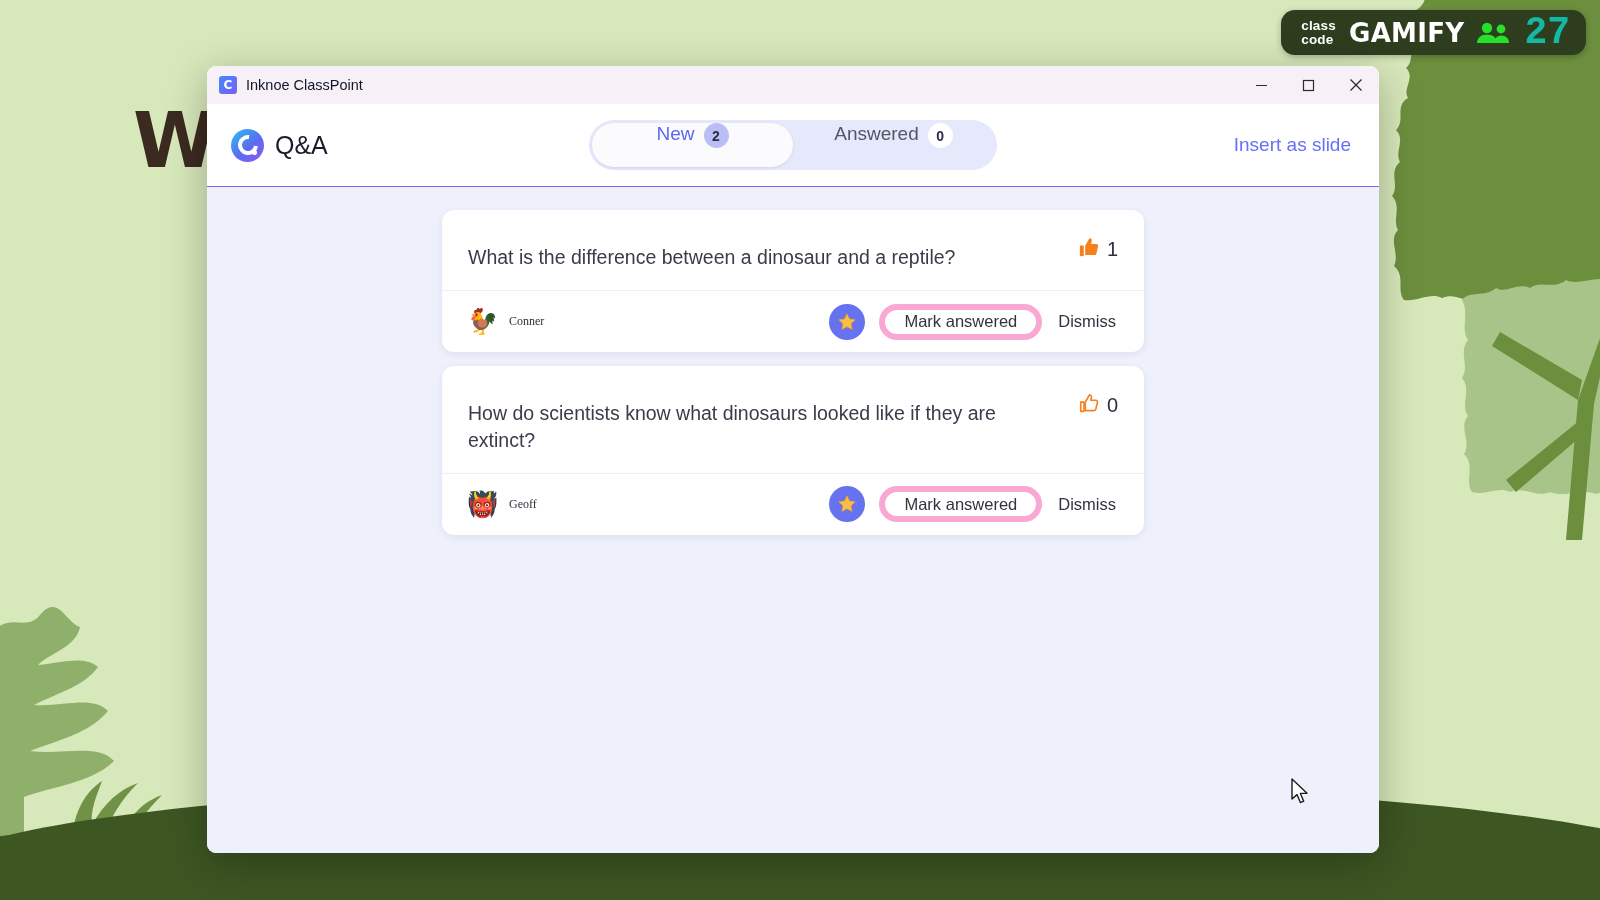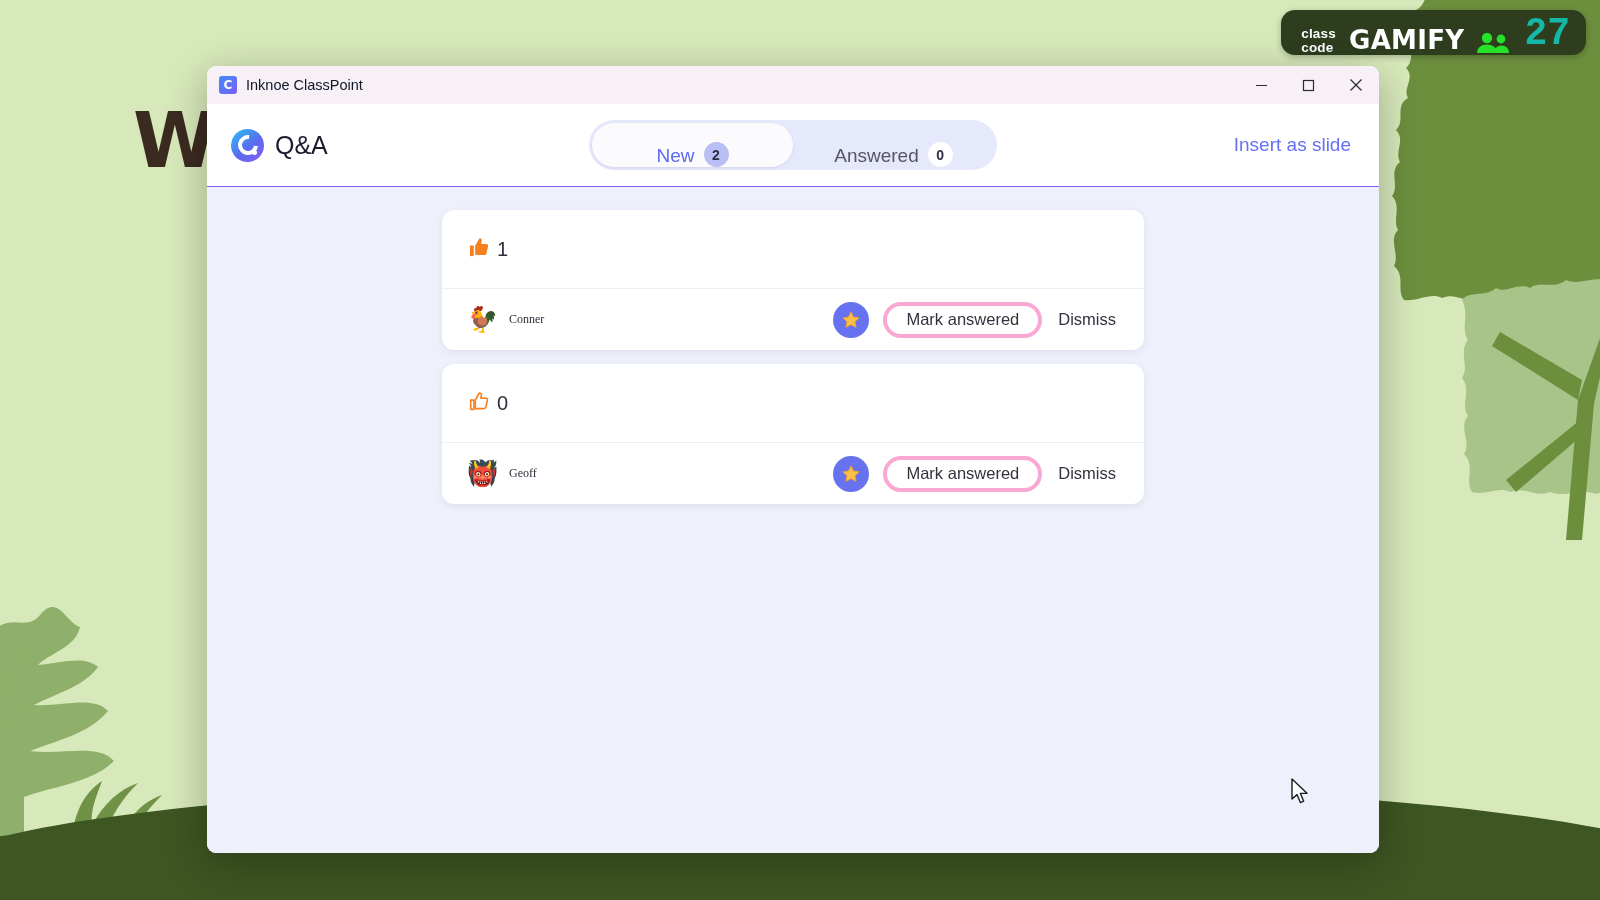--- a/index.html
+++ b/index.html
@@ -39,21 +39,21 @@
     font-size: 76px; font-weight: bold; color: #3b2a20;
     font-family: "DejaVu Sans", sans-serif; line-height: 1;
   }
 
   
   #classcode-badge {
     position: absolute; right: 14px; top: 10px;
     height: 45px; padding: 0 16px 0 20px;
     background: #2d3d1e;
     border-radius: 14px;
-    display: flex; align-items: flex-end; gap: 13px;
+    display: flex; align-items: center; gap: 13px;
     box-shadow: 0 2px 6px rgba(0,0,0,.25);
   }
   .cc-label {
     font-size: 13.5px; line-height: 14px; color: #ffffff;
     font-weight: 600; letter-spacing: .2px;
   }
   .cc-code {
     font-size: 26px; font-weight: bold; color: #ffffff; letter-spacing: .3px;
     font-family: "DejaVu Sans", sans-serif;
   }
@@ -121,21 +121,21 @@
   #brand-title { font-size: 25px; color: #1c1b2e; font-weight: 500; }
 
   .tabs {
     position: absolute; left: 50%; transform: translateX(-50%);
     width: 408px; height: 50px;
     background: #e6e8fb; border-radius: 25px;
     display: flex; align-items: center; padding: 3px;
   }
   .tab {
     flex: 1; height: 44px; border-radius: 22px;
-    display: flex; align-items: flex-end; justify-content: center; gap: 9px;
+    display: flex; align-items: flex-start; justify-content: center; gap: 9px;
     font-size: 19px; color: #565568;
     cursor: pointer;
   }
   .tab.active {
     background: #fbfbfe; color: #5d68f0; font-weight: 500;
     box-shadow: 0 1px 3px rgba(70,70,140,.12);
   }
   .tab-badge {
     min-width: 25px; height: 25px; padding: 0 7px;
     border-radius: 13px;
@@ -189,21 +189,21 @@
   .author-name { font-size: 12px; color: #2f2f3d; font-family: Liberation Serif, serif; }
   .card-actions { margin-left: auto; display: flex; align-items: center; gap: 14px; }
   .star-btn {
     width: 36px; height: 36px; border-radius: 50%;
     background: #6672ef;
     display: flex; align-items: center; justify-content: center;
     cursor: pointer;
   }
   .mark-btn {
     height: 36px; padding: 0 19px; border-radius: 18px;
-    border: 4px solid #f9a8d4; background: #fff;
+    border: 6px solid #f9a8d4; background: #fff;
     font-size: 16.5px; color: #33333f; cursor: pointer;
     display: flex; align-items: center;
     font-family: "Liberation Sans", sans-serif;
   }
   .dismiss-btn {
     font-size: 16.5px; color: #33333f; cursor: pointer;
     padding: 0 4px 0 2px;
   }
 
   
@@ -327,20 +327,21 @@
       </div>
     </div>
 
     <div id="insert-as-slide">Insert as slide</div>
   </div>
 
   <div id="qa-body">
 
     <div class="card">
       <div class="card-top">
+        <div class="q-text">What is the difference between a dinosaur and a reptile?</div>
         <div class="likes">
           <span>
             <svg width="23" height="23" viewBox="0 0 24 24" fill="#f7801e">
               <path d="M2 10h4v11H2z"></path>
               <path d="M7.5 10.2 12 2.4c1.6-.2 2.6.9 2.4 2.5l-.6 3.4h5.3c1.3 0 2.2 1.1 1.9 2.3l-1.8 7.6c-.2 1-1.1 1.7-2.1 1.7H7.5z"></path>
             </svg>
           </span>
           <span class="like-count">1</span>
         </div>
       </div>
@@ -356,20 +357,21 @@
             </svg>
           </div>
           <button class="mark-btn">Mark answered</button>
           <div class="dismiss-btn">Dismiss</div>
         </div>
       </div>
     </div>
 
     <div class="card">
       <div class="card-top">
+        <div class="q-text">How do scientists know what dinosaurs looked like if they are extinct?</div>
         <div class="likes">
           <span>
             <svg width="23" height="23" viewBox="0 0 24 24" fill="none" stroke="#f7801e" stroke-width="1.7" stroke-linejoin="round">
               <path d="M2.8 10.6h3.4v9.6H2.8z"></path>
               <path d="M7.6 10.6 11.9 3.1c1.4-.2 2.3.8 2.1 2.2l-.6 3.3h5.2c1.2 0 2 1 1.7 2.1l-1.7 7.2c-.2.9-1 1.5-1.9 1.5H7.6z"></path>
             </svg>
           </span>
           <span class="like-count">0</span>
         </div>
       </div>

